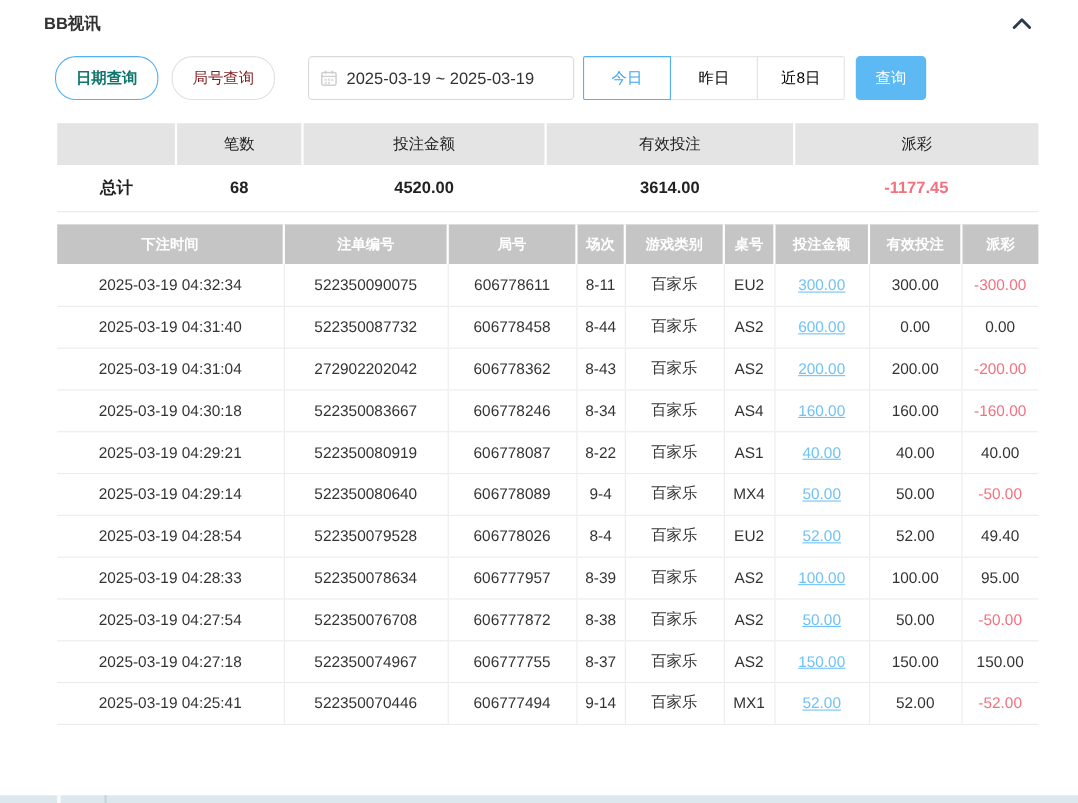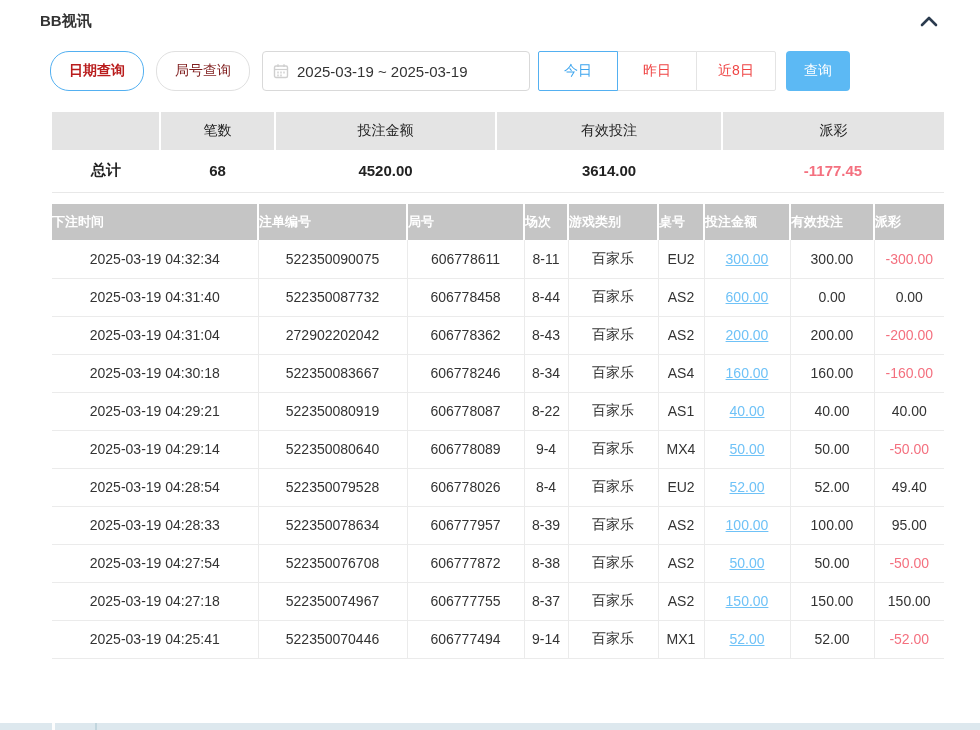--- a/index.html
+++ b/index.html
@@ -10,49 +10,49 @@
   
   .panel-title { position:absolute; left:40px; top:12px; font-size:15px; font-weight:bold; color:#333; }
   .collapse-btn { position:absolute; right:38px; top:8px; width:26px; height:26px; cursor:pointer;
     display:flex; align-items:center; justify-content:center; }
 
   
   .toolbar { position:absolute; left:50px; top:51px; height:40px; display:flex; align-items:center; }
   .tab-btn { height:40px; padding:0 18px; border:1px solid #e0e0e0; border-radius:19px;
     background:#fff; font-size:14px; color:#7f1d1d; cursor:pointer; margin-right:12px;
     display:flex; align-items:center; }
-  .tab-btn.active { border-color:#53b0f1; color:#b91c1c; font-weight:bold; }
-  .date-box { height:40px; width:268px; border:1px solid #d9d9d9; border-radius:4px;
-    display:flex; align-items:center; padding:0 10px; margin-left:0; cursor:pointer; background:#fff; }
+  .tab-btn.active { border-color:#53b0f1; color:#0f766e; font-weight:bold; }
+  .date-box { height:40px; width:242px; border:1px solid #d9d9d9; border-radius:4px;
+    display:flex; align-items:center; padding:0 10px; margin-left:18px; cursor:pointer; background:#fff; }
   .date-box .cal { margin-right:8px; display:flex; }
   .date-box .val { font-size:15px; color:#333; white-space:nowrap; }
   .quick-group { display:flex; margin-left:8px; }
   .quick-btn { height:40px; width:80px; border:1px solid #e4e4e4; background:#fff;
-    font-size:14px; color:#ef4444; display:flex; align-items:center; justify-content:center;
+    font-size:14px; color:#000000; display:flex; align-items:center; justify-content:center;
     cursor:pointer; margin-left:-1px; }
   .quick-btn:first-child { margin-left:0; border-radius:2px 0 0 2px; }
   .quick-btn:last-child { border-radius:0 2px 2px 0; }
   .quick-btn.active { border-color:#53b0f1; color:#3ba4ee; z-index:2; }
   .search-btn { height:40px; width:64px; margin-left:10px; border:none; border-radius:4px;
     background:#5cb9f4; color:#fff; font-size:14px; cursor:pointer;
     display:flex; align-items:center; justify-content:center; }
 
   
   .summary-table { position:absolute; left:52px; top:112px; width:892px; border-collapse:collapse; table-layout:fixed; }
   .summary-table th { height:38px; background:#e4e4e4; font-size:14px; font-weight:normal; color:#222;
     text-align:center; border-left:2px solid #fff; }
   .summary-table th:first-child { border-left:none; }
   .summary-table td { height:42px; background:#fff; font-size:15px; font-weight:bold; color:#222;
     text-align:center; border-bottom:1px solid #e8e8e8; }
   .summary-table td.neg { color:#f4707f; }
 
   
   .bet-table { position:absolute; left:52px; top:204px; width:892px; border-collapse:collapse; table-layout:fixed; }
   .bet-table th { height:36px; background:#c5c5c5; color:#fff; font-size:13px; font-weight:bold;
-    text-align:left; border-left:2px solid #fff; }
+    text-align:center; border-left:2px solid #fff; }
   .bet-table th:first-child { border-left:none; }
   .bet-table td { height:38px; font-size:14px; color:#333; text-align:center;
     border-bottom:1px solid #ebebeb; border-left:1px solid #ebebeb; background:#fff; white-space:nowrap; }
   .bet-table td:first-child { border-left:none; }
   .bet-table a.bet-link { color:#6fc2f7; text-decoration:underline; cursor:pointer; }
   .bet-table td.neg { color:#f4707f; }
 
   
   .hscrollbar { position:absolute; left:0; bottom:0; width:980px; height:7px; background:#dde8ee; }
   .hscrollbar .notch1 { position:absolute; left:52px; top:0; width:3px; height:7px; background:#fdfdfd; }

